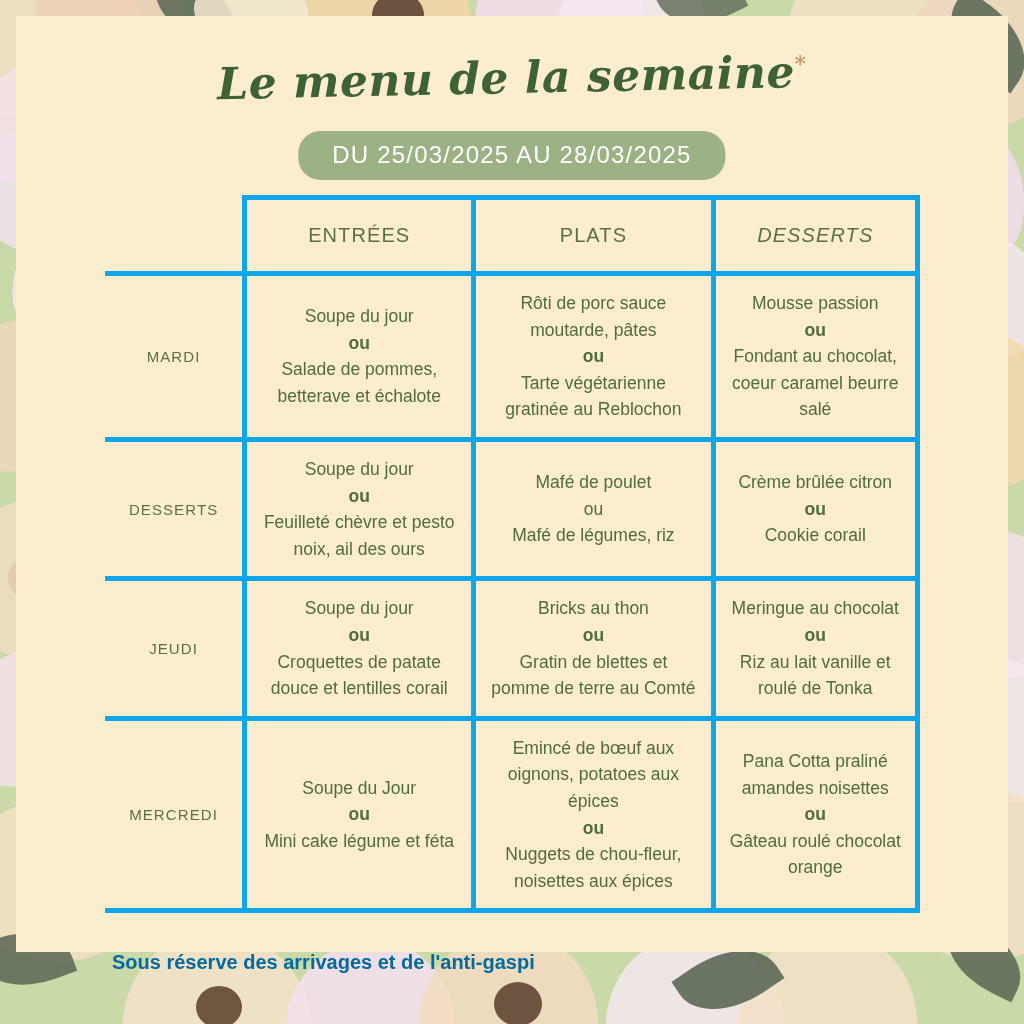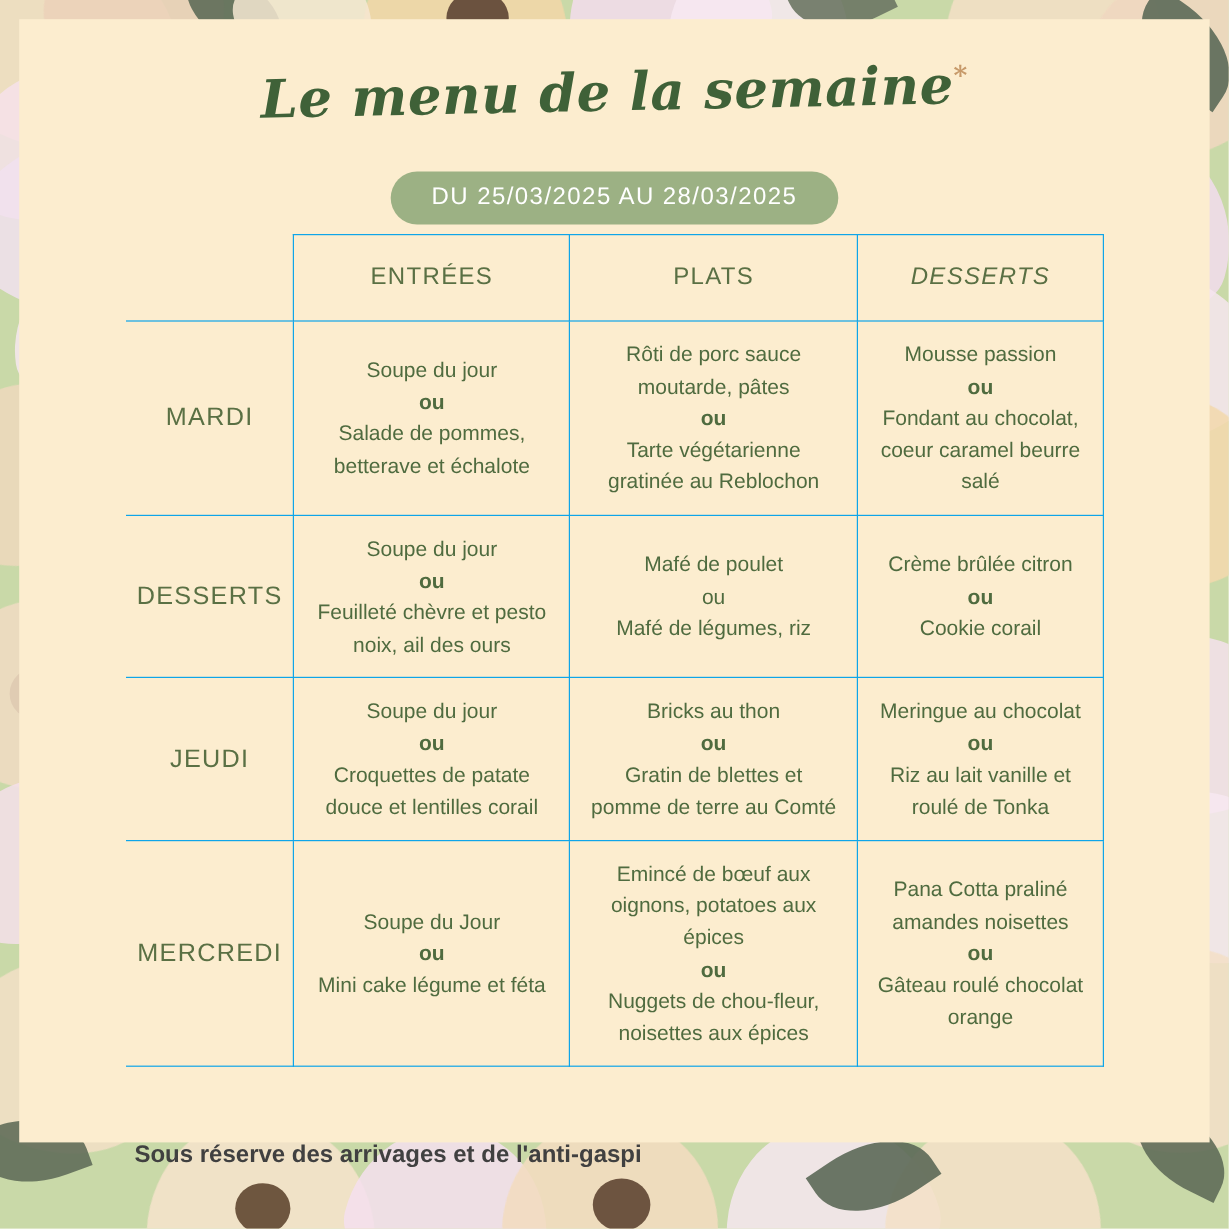--- a/index.html
+++ b/index.html
@@ -63,71 +63,70 @@
     color: #c79a6a;
   }
   .date-pill {
     position: absolute;
     left: 50%; top: 131px;
     transform: translateX(-50%);
     background: #9cb184;
     color: #ffffff;
     border-radius: 22px;
     padding: 10px 34px 11px 34px;
-    font-size: 20px;
+    font-size: 24px;
     letter-spacing: 1.2px;
-    margin-top: 12px;
   }
 
   
   .menu-table {
     position: absolute;
     left: 105px; top: 195px;
     width: 815px;
     border-collapse: collapse;
     color: #4f6b3f;
   }
   .menu-table th, .menu-table td {
-    border: 1px solid #0ea5e9;
+    border: 5px solid #0ea5e9;
     vertical-align: middle;
     text-align: center;
   }
   .menu-table thead th {
     font-weight: 400;
     font-size: 20px;
     letter-spacing: 1.1px;
     padding: 24px 6px;
     color: #5a7044;
   }
   .col-day  { width: 140px; border-left: none !important; border-top: none !important; }
   .corner   { border: none !important; background: transparent; }
   .col-e    { width: 230px; }
   .col-p    { width: 240px; }
   .col-d    { width: 205px; font-style: italic; }
 
   .day-cell {
-    font-size: 21px;
+    font-size: 15px;
     letter-spacing: 1.1px;
     color: #5a7044;
     border-left: none !important;
   }
   .menu-cell {
     padding: 14px 14px;
     font-size: 17.5px;
     line-height: 1.52;
   }
   .menu-cell .ou-b { font-weight: 700; }
   .menu-cell .ou-n { font-weight: 400; }
 
   .footnote {
     position: absolute;
     left: 112px; top: 951px;
     font-size: 20px;
     font-weight: 700;
-    color: #404040;
+    color: #0369a1;
   }
 </style>
 </head>
 <body>
 
 <div id="page">
 
   <div class="floral-layer">
 
     <div class="blossom" style="left:-40px;top:-46px;width:190px;height:170px;background:#f3dfc4;"></div>

